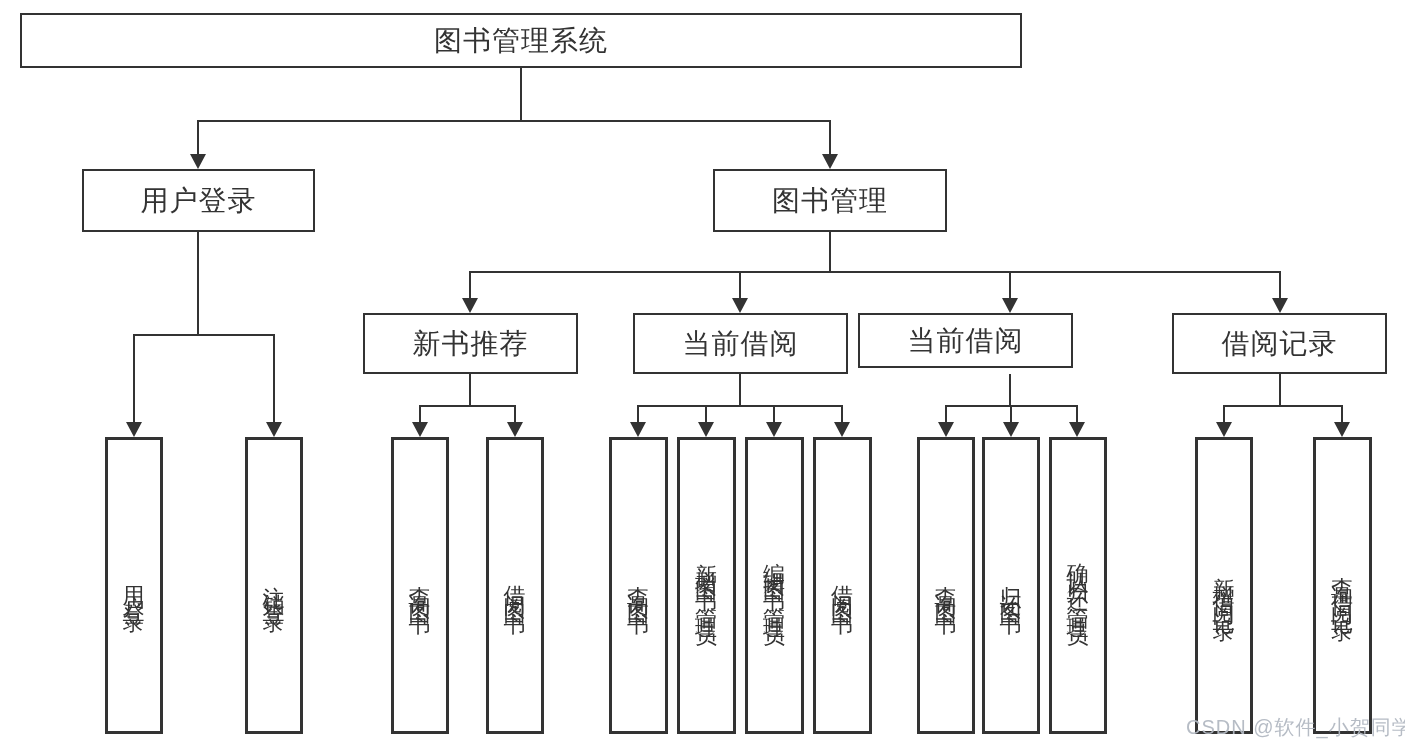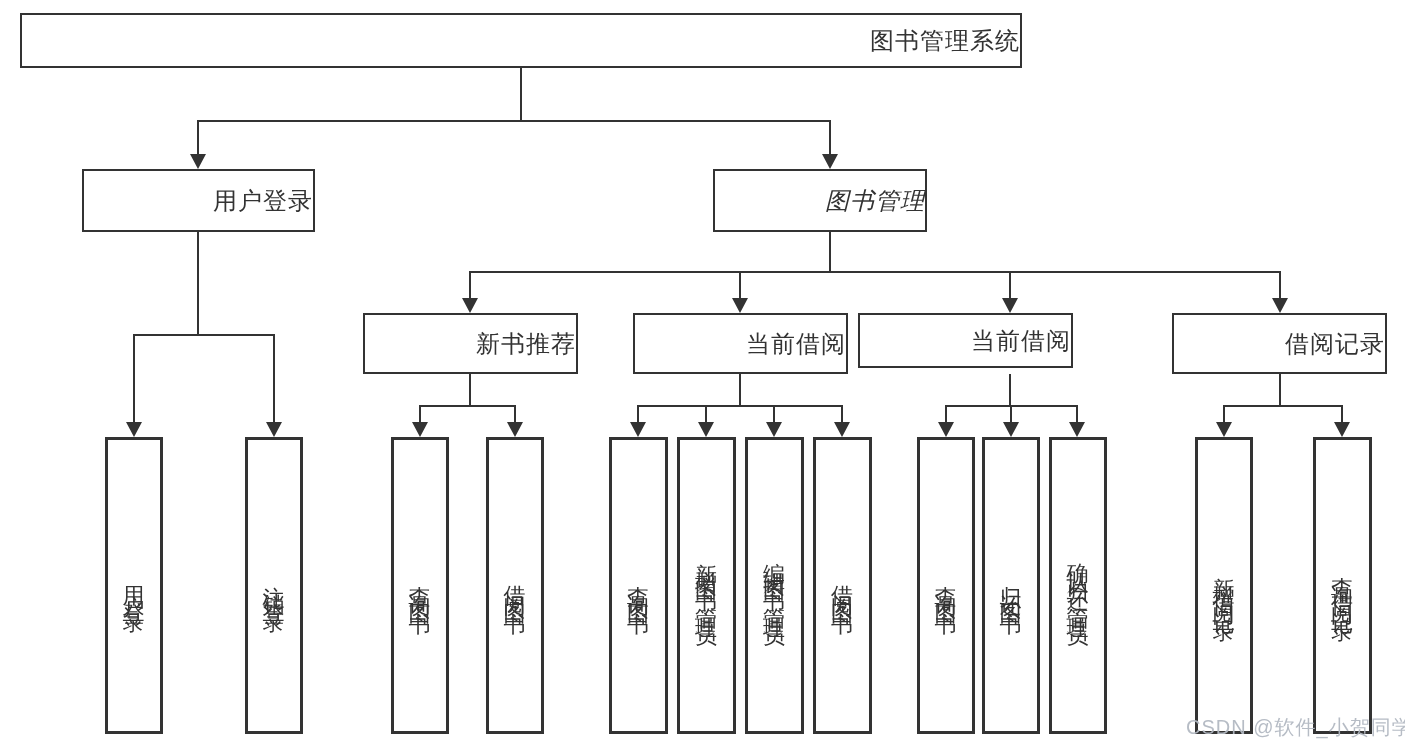--- a/index.html
+++ b/index.html
@@ -5,21 +5,21 @@
   html,body { margin:0; padding:0; background:#ffffff; }
   .canvas {
     position:relative; width:1405px; height:747px; background:#ffffff;
     font-family:"Liberation Sans", sans-serif; overflow:hidden;
   }
   .node {
     position:absolute; box-sizing:border-box; background:#ffffff;
     border:2px solid #333333; color:#333333;
     display:flex; align-items:center; justify-content:center;
   }
-  .node.hbox { font-size:24px; letter-spacing:1px;justify-content:flex-end; }
+  .node.hbox { font-size:28px; letter-spacing:1px; }
   .node.leaf { border-width:3px; }
   .vtext {
     writing-mode:vertical-rl; text-orientation:mixed;
     font-size:22px; line-height:1.05; letter-spacing:9px;
     white-space:nowrap; color:#333333;
   }
   .vline { position:absolute; width:2px; background:#333333; }
   .hline { position:absolute; height:2px; background:#333333; }
   .arrow {
     position:absolute; width:0; height:0;
@@ -44,21 +44,21 @@
   <div class="vline" style="left:520px; top:68px;  height:53px;"></div>
   <div class="hline" style="left:197px; top:120px; width:634px;"></div>
   <div class="vline" style="left:197px; top:120px; height:38px;"></div>
   <div class="arrow" style="left:190px; top:154px;"></div>
   <div class="vline" style="left:829px; top:120px; height:38px;"></div>
   <div class="arrow" style="left:822px; top:154px;"></div>
 
   <div class="node hbox" style="left:82px; top:169px; width:233px; height:63px;">
     <span>用户登录</span>
   </div>
-  <div class="node hbox" style="left:713px; top:169px; width:214px; height:63px;font-style:italic;">
+  <div class="node hbox" style="left:713px; top:169px; width:234px; height:63px;">
     <span>图书管理</span>
   </div>
 
   <div class="vline" style="left:197px; top:232px; height:104px;"></div>
   <div class="hline" style="left:133px; top:334px; width:142px;"></div>
   <div class="vline" style="left:133px; top:334px; height:92px;"></div>
   <div class="arrow" style="left:126px; top:422px;"></div>
   <div class="vline" style="left:273px; top:334px; height:92px;"></div>
   <div class="arrow" style="left:266px; top:422px;"></div>
 

